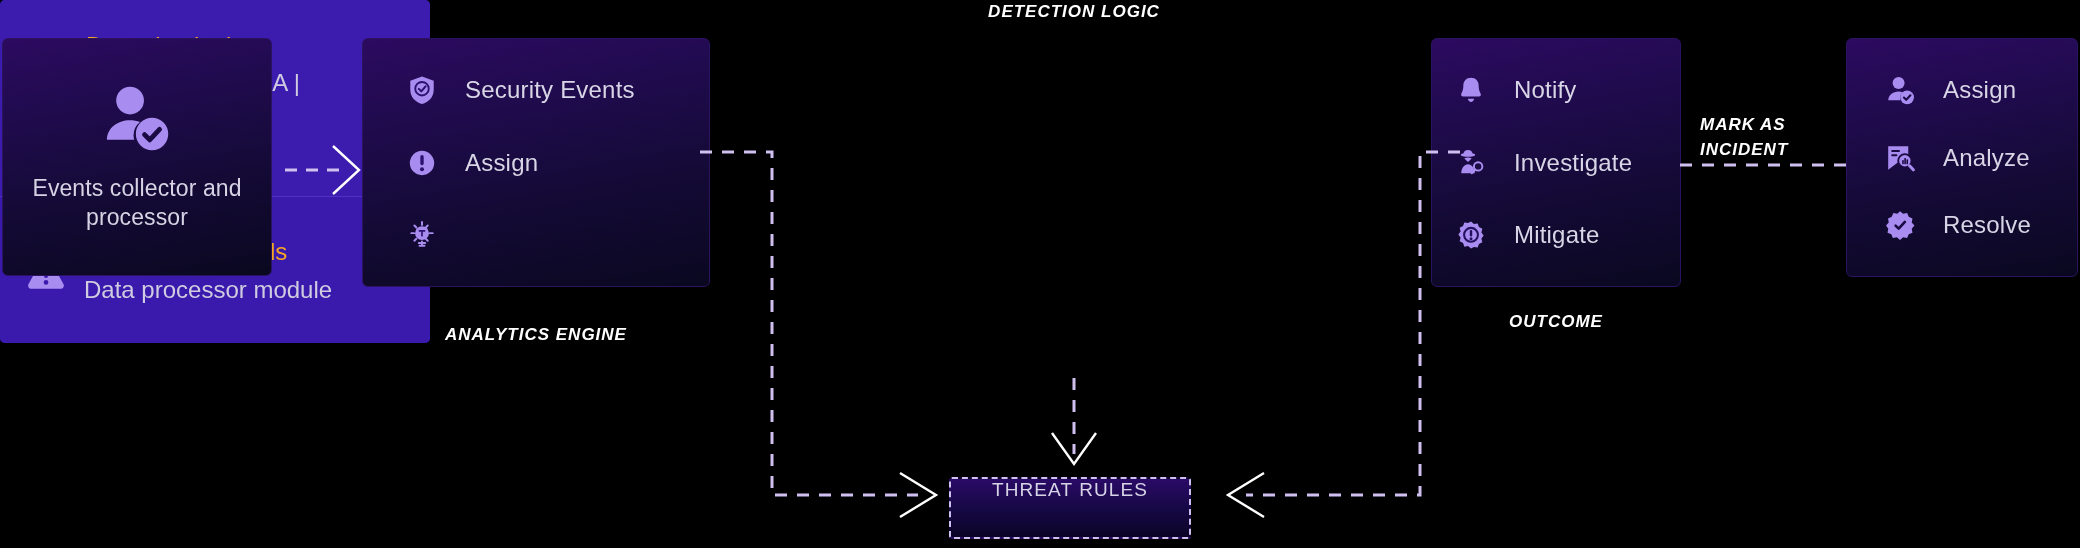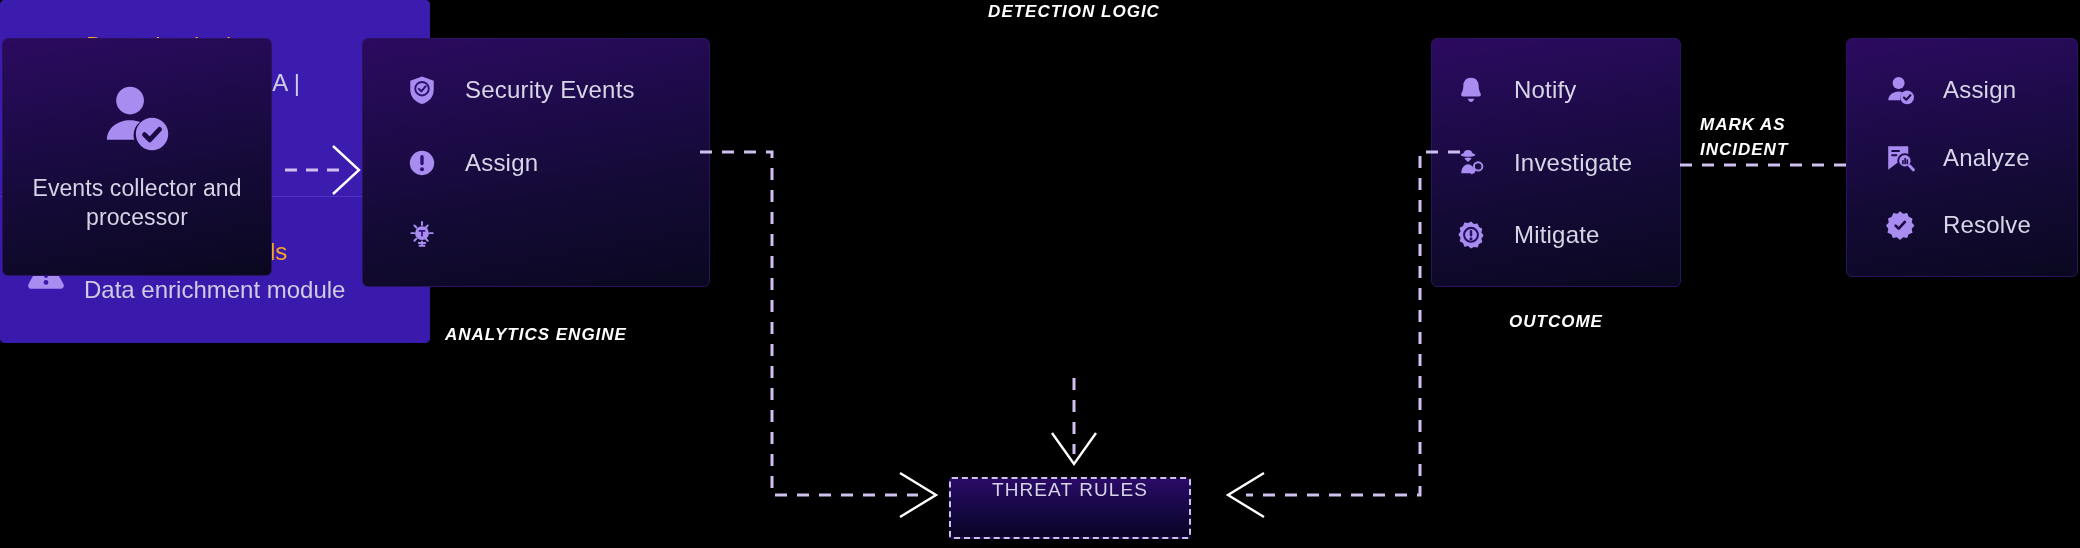--- a/index.html
+++ b/index.html
@@ -202,21 +202,21 @@
     <div class="sect bottom">
       <span class="ico" style="width:40px;height:40px;flex:0 0 40px;">
         <svg viewBox="0 0 36 36" fill="#a98cf0">
           <path d="M18 3.8c1.2 0 2.1.6 2.7 1.7l13 23.2c1.1 2-.3 4.4-2.7 4.4H5c-2.4 0-3.8-2.4-2.7-4.4l13-23.2c.6-1.1 1.5-1.7 2.7-1.7z"></path>
           <rect x="16.2" y="13" width="3.6" height="10.4" rx="1.8" fill="#3a19ad"></rect>
           <circle cx="18" cy="27.4" r="2.1" fill="#3a19ad"></circle>
         </svg>
       </span>
       <div>
         <div class="det-title">IoCs | Threat feeds</div>
-        <div class="det-body">Data enrichment module</div>
+        <div class="det-body">Data processor module</div>
       </div>
     </div>
   </div>
 
   <svg class="conn" id="conn-down">
     <line x1="34" y1="0" x2="34" y2="76" stroke="#cfc0ef" stroke-width="3" stroke-dasharray="12 10"></line>
     <polyline points="12,55 34,86 56,55" fill="none" stroke="#ffffff" stroke-width="2.4"></polyline>
   </svg>
 
   <div class="card card-dark" id="card-outcome">

